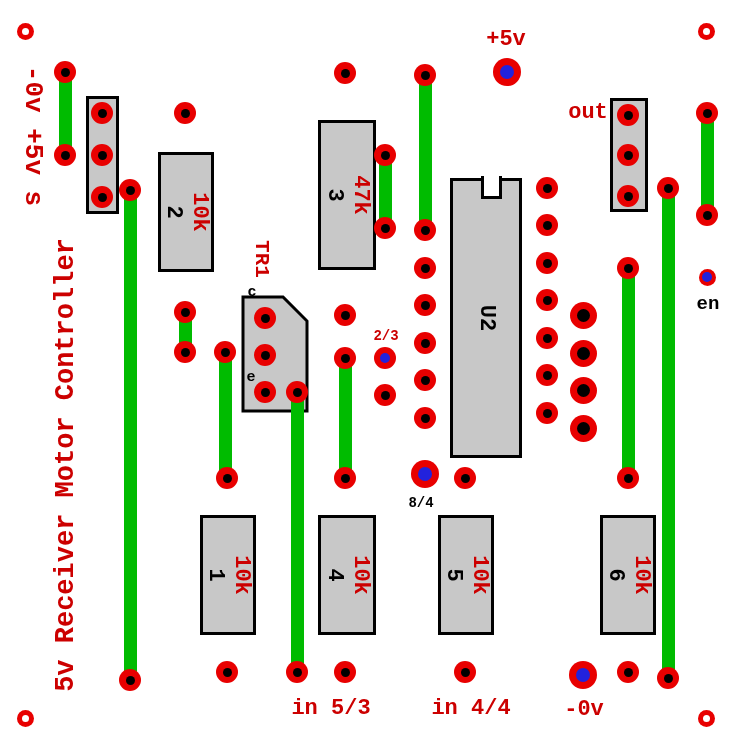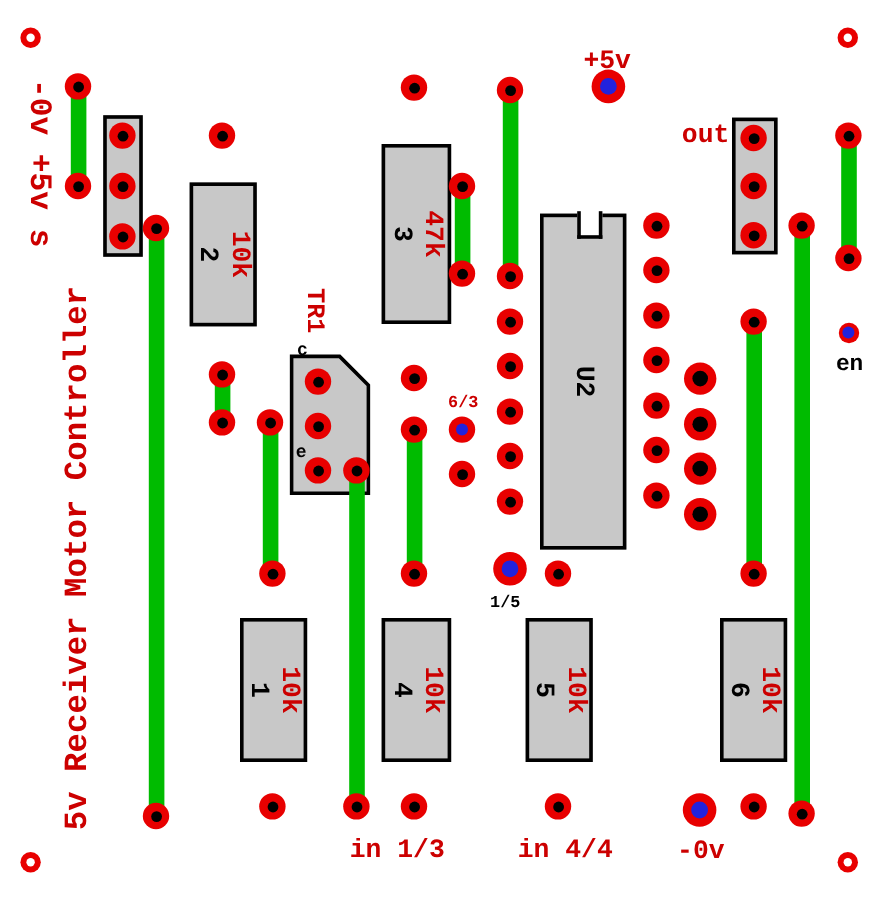--- a/index.html
+++ b/index.html
@@ -272,24 +272,24 @@
       <div class="hole" style="width: 7px; height: 7px; background: rgb(255, 255, 255);"></div>
     </div>
     <div class="pad" style="left: 16.5px; top: 709.5px; width: 17px; height: 17px;">
       <div class="hole" style="width: 7px; height: 7px; background: rgb(255, 255, 255);"></div>
     </div>
     <div class="pad" style="left: 697.5px; top: 709.5px; width: 17px; height: 17px;">
       <div class="hole" style="width: 7px; height: 7px; background: rgb(255, 255, 255);"></div>
     </div>
     <div class="tlabel" style="left: 66px; top: 465px; font-size: 27px; color: rgb(204, 0, 0); transform: translate(-50%, -50%) rotate(-90deg);">5v Receiver Motor Controller</div>
     <div class="tlabel" style="left: 33px; top: 136px; font-size: 26px; color: rgb(204, 0, 0); transform: translate(-50%, -50%) rotate(90deg);">-0v +5v s</div>
-    <div class="tlabel" style="left: 506px; top: 52px; font-size: 22px; color: rgb(204, 0, 0); transform: translate(-50%, -50%);">+5v</div>
+    <div class="tlabel" style="left: 506px; top: 40px; font-size: 22px; color: rgb(204, 0, 0); transform: translate(-50%, -50%);">+5v</div>
     <div class="tlabel" style="left: 588px; top: 113px; font-size: 22px; color: rgb(204, 0, 0); transform: translate(-50%, -50%);">out</div>
     <div class="tlabel" style="left: 708px; top: 304px; font-size: 19px; color: rgb(0, 0, 0); transform: translate(-50%, -50%);">en</div>
-    <div class="tlabel" style="left: 386px; top: 336px; font-size: 14px; color: rgb(204, 0, 0); transform: translate(-50%, -50%);">6/3</div>
-    <div class="tlabel" style="left: 421px; top: 503px; font-size: 14px; color: rgb(0, 0, 0); transform: translate(-50%, -50%);">1/5</div>
-    <div class="tlabel" style="left: 331px; top: 709px; font-size: 22px; color: rgb(204, 0, 0); transform: translate(-50%, -50%);">in 1/3</div>
+    <div class="tlabel" style="left: 386px; top: 336px; font-size: 14px; color: rgb(204, 0, 0); transform: translate(-50%, -50%);">2/3</div>
+    <div class="tlabel" style="left: 421px; top: 503px; font-size: 14px; color: rgb(0, 0, 0); transform: translate(-50%, -50%);">8/4</div>
+    <div class="tlabel" style="left: 331px; top: 709px; font-size: 22px; color: rgb(204, 0, 0); transform: translate(-50%, -50%);">in 5/3</div>
     <div class="tlabel" style="left: 471px; top: 709px; font-size: 22px; color: rgb(204, 0, 0); transform: translate(-50%, -50%);">in 4/4</div>
     <div class="tlabel" style="left: 584px; top: 710px; font-size: 22px; color: rgb(204, 0, 0); transform: translate(-50%, -50%);">-0v</div>
     <div class="tlabel" style="left: 261px; top: 259px; font-size: 21px; color: rgb(204, 0, 0); transform: translate(-50%, -50%) rotate(90deg);">TR1</div>
     <div class="tlabel" style="left: 252px; top: 292px; font-size: 15px; color: rgb(0, 0, 0); transform: translate(-50%, -50%);">c</div>
     <div class="tlabel" style="left: 251px; top: 377px; font-size: 15px; color: rgb(0, 0, 0); transform: translate(-50%, -50%);">e</div>
   </div>
 
 </body></html>

